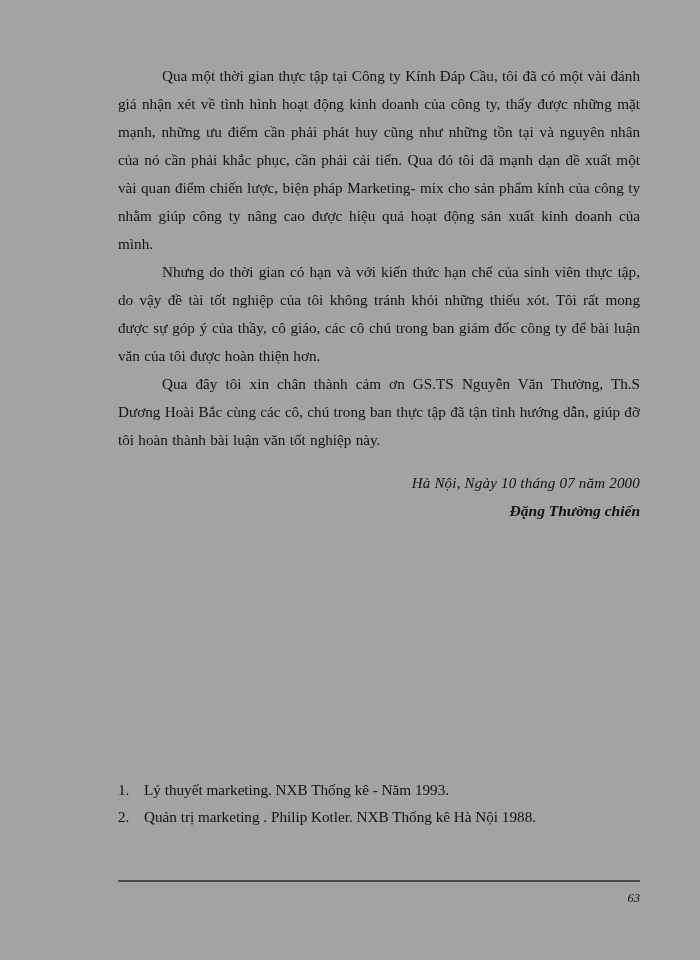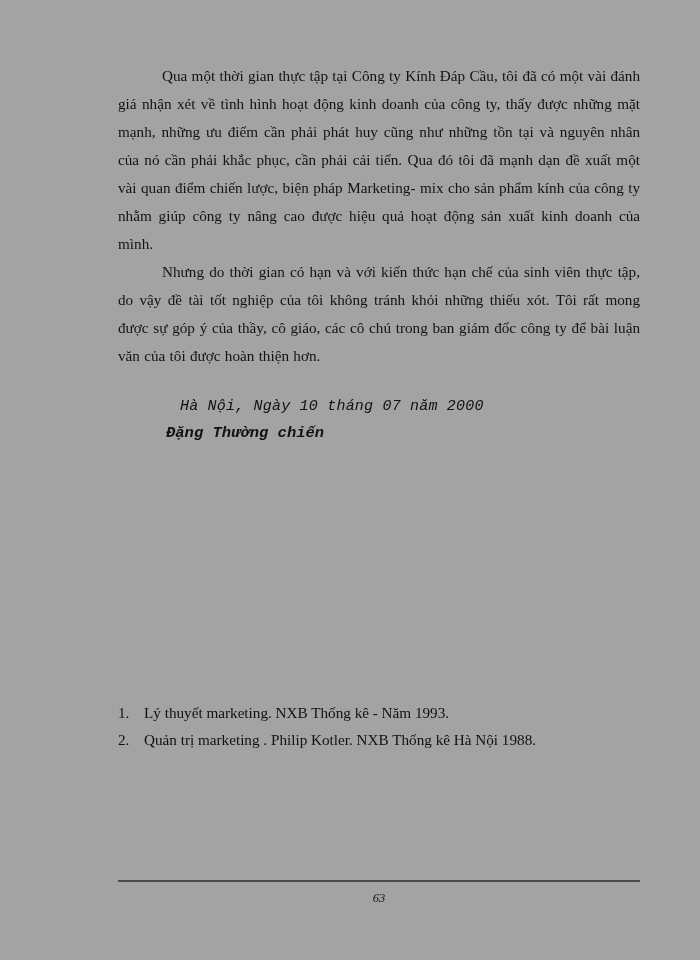--- a/index.html
+++ b/index.html
@@ -33,24 +33,23 @@
     line-height: 28px;
     text-align: justify;
     text-justify: inter-word;
     text-indent: 44px;
     color: #131313;
     word-spacing: 0.5px;
   }
   .para.first { margin-top: 62px; }
   
   .sig-block {
-    margin-top: 23px;
-    text-align: left;
+    margin-top: 16px;
+    text-align: right;
     width: 100%;
-    font-family: Liberation Mono, monospace;
   }
   .sig-date {
     font-style: italic;
     font-size: 15px;
     line-height: 27px;
     letter-spacing: 0.2px;
     padding-left: 62px;
   }
   .sig-role {
     font-weight: bold;
@@ -103,38 +102,39 @@
     top: 880px;
     width: 522px;
   }
   .footer-rule {
     width: 100%;
     height: 2px;
     background: #4a4a52;
     margin: 0;
   }
   .page-number {
-    text-align: center;
+    text-align: right;
     font-style: italic;
     font-size: 12.5px;
     margin-top: 9px;
     color: #1a1a1a;
   }
 </style>
 </head>
 <body>
 
 <div class="page">
 
   <div class="content">
 
     <p class="para first">Qua một thời gian thực tập tại Công ty Kính Đáp Cầu, tôi đã có một vài đánh giá nhận xét về tình hình hoạt động kinh doanh của công ty, thấy được những mặt mạnh, những ưu điểm cần phải phát huy cũng như những tồn tại và nguyên nhân của nó cần phải khắc phục, cần phải cải tiến. Qua đó tôi đã mạnh dạn đề xuất một vài quan điểm chiến lược, biện pháp Marketing- mix cho sản phẩm kính của công ty nhằm giúp công ty nâng cao được hiệu quả hoạt động sản xuất kinh doanh của mình.</p>
 
     <p class="para">Nhưng do thời gian có hạn và với kiến thức hạn chế của sinh viên thực tập, do vậy đề tài tốt nghiệp của tôi không tránh khỏi những thiếu xót. Tôi rất mong được sự góp ý của thầy, cô giáo, các cô chú trong ban giám đốc công ty để bài luận văn của tôi được hoàn thiện hơn.</p>
 
+    <p class="para">Qua đây tôi xin chân thành cảm ơn GS.TS Nguyễn Văn Thường, Th.S Dương Hoài Bắc cùng các cô, chú trong ban thực tập đã tận tình hướng dẫn, giúp đỡ tôi hoàn thành bài luận văn tốt nghiệp này.</p>
 
     <div class="sig-block">
       <div class="sig-date">Hà Nội, Ngày 10 tháng 07 năm 2000</div>
       <div class="sig-name">Đặng Thường chiến</div>
     </div>
 
     <div class="refs">
 
       <ol class="ref-list">
         <li class="ref-item">

